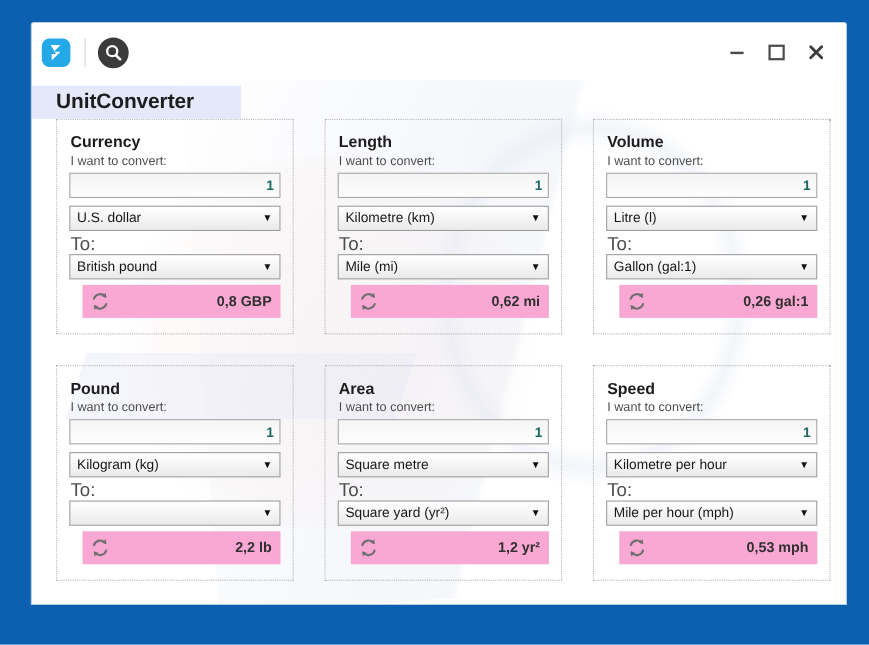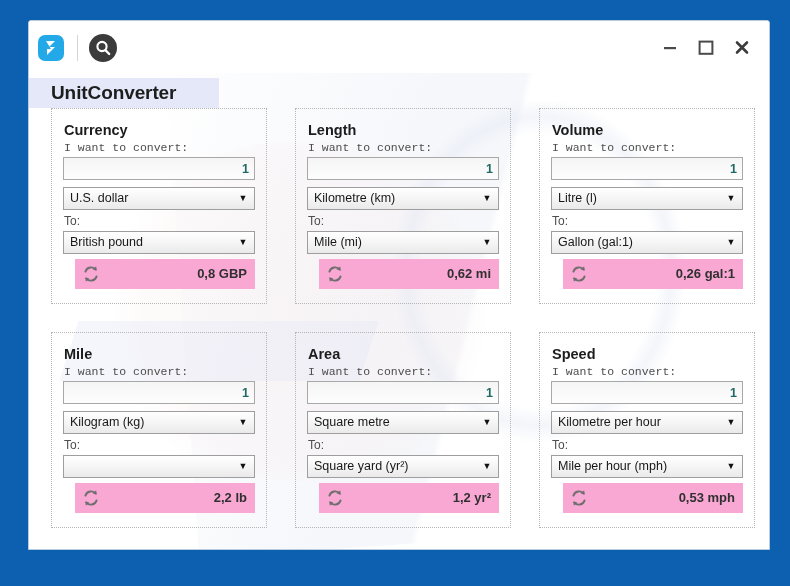--- a/index.html
+++ b/index.html
@@ -173,21 +173,20 @@
     font-weight: bold;
     color: #1c1c1c;
     margin: 0 0 1px 1px;
     line-height: 17px;
   }
   .field-label {
     font-size: 11.5px;
     color: #4d4d4d;
     line-height: 15px;
     margin: 0 0 2px 1px;
-    font-family: Liberation Mono, monospace;
   }
 
   .amount-input {
     display: block;
     box-sizing: border-box;
     width: 100%;
     height: 23px;
     border: 1px solid #a8a8a8;
     background: #fbfbfb;
     background-image: linear-gradient(#f5f5f5, #fdfdfd);
@@ -229,21 +228,21 @@
     width: 14px;
     height: 21px;
     line-height: 21px;
     text-align: center;
     font-size: 9px;
     color: #111111;
   }
   .select-wrap.to-select { margin-bottom: 0; }
 
   .label-to {
-    font-size: 12px;
+    font-size: 17px;
     color: #4d4d4d;
     line-height: 15px;
     margin: 0 0 2px 1px;
   }
 
   .result-bar {
     position: absolute;
     left: 23px;
     right: 11px;
     bottom: 14px;
@@ -396,21 +395,21 @@
               <path d="M15.6 12.4 A6 6 0 0 1 5.2 14.4" fill="none" stroke="#6f6f6f" stroke-width="1.9" stroke-linecap="round"></path>
               <path d="M15.2 2.2 L15.6 6.6 L11.6 5.4 Z" fill="#6f6f6f"></path>
               <path d="M4.8 17.8 L4.4 13.4 L8.4 14.6 Z" fill="#6f6f6f"></path>
             </svg>
           </span>
           <span class="result-value">0,26 gal:1</span>
         </div>
       </div>
 
       <div class="panel">
-        <div class="panel-title">Mile</div>
+        <div class="panel-title">Pound</div>
         <div class="field-label">I want to convert:</div>
         <input class="amount-input" type="text" value="1" style="">
         <div class="select-wrap">
           <span class="sel-text">Kilogram (kg)</span>
           <span class="sel-arrow">▼</span>
         </div>
         <div class="label-to">To:</div>
         <div class="select-wrap to-select">
           <span class="sel-arrow">▼</span>
         </div>

